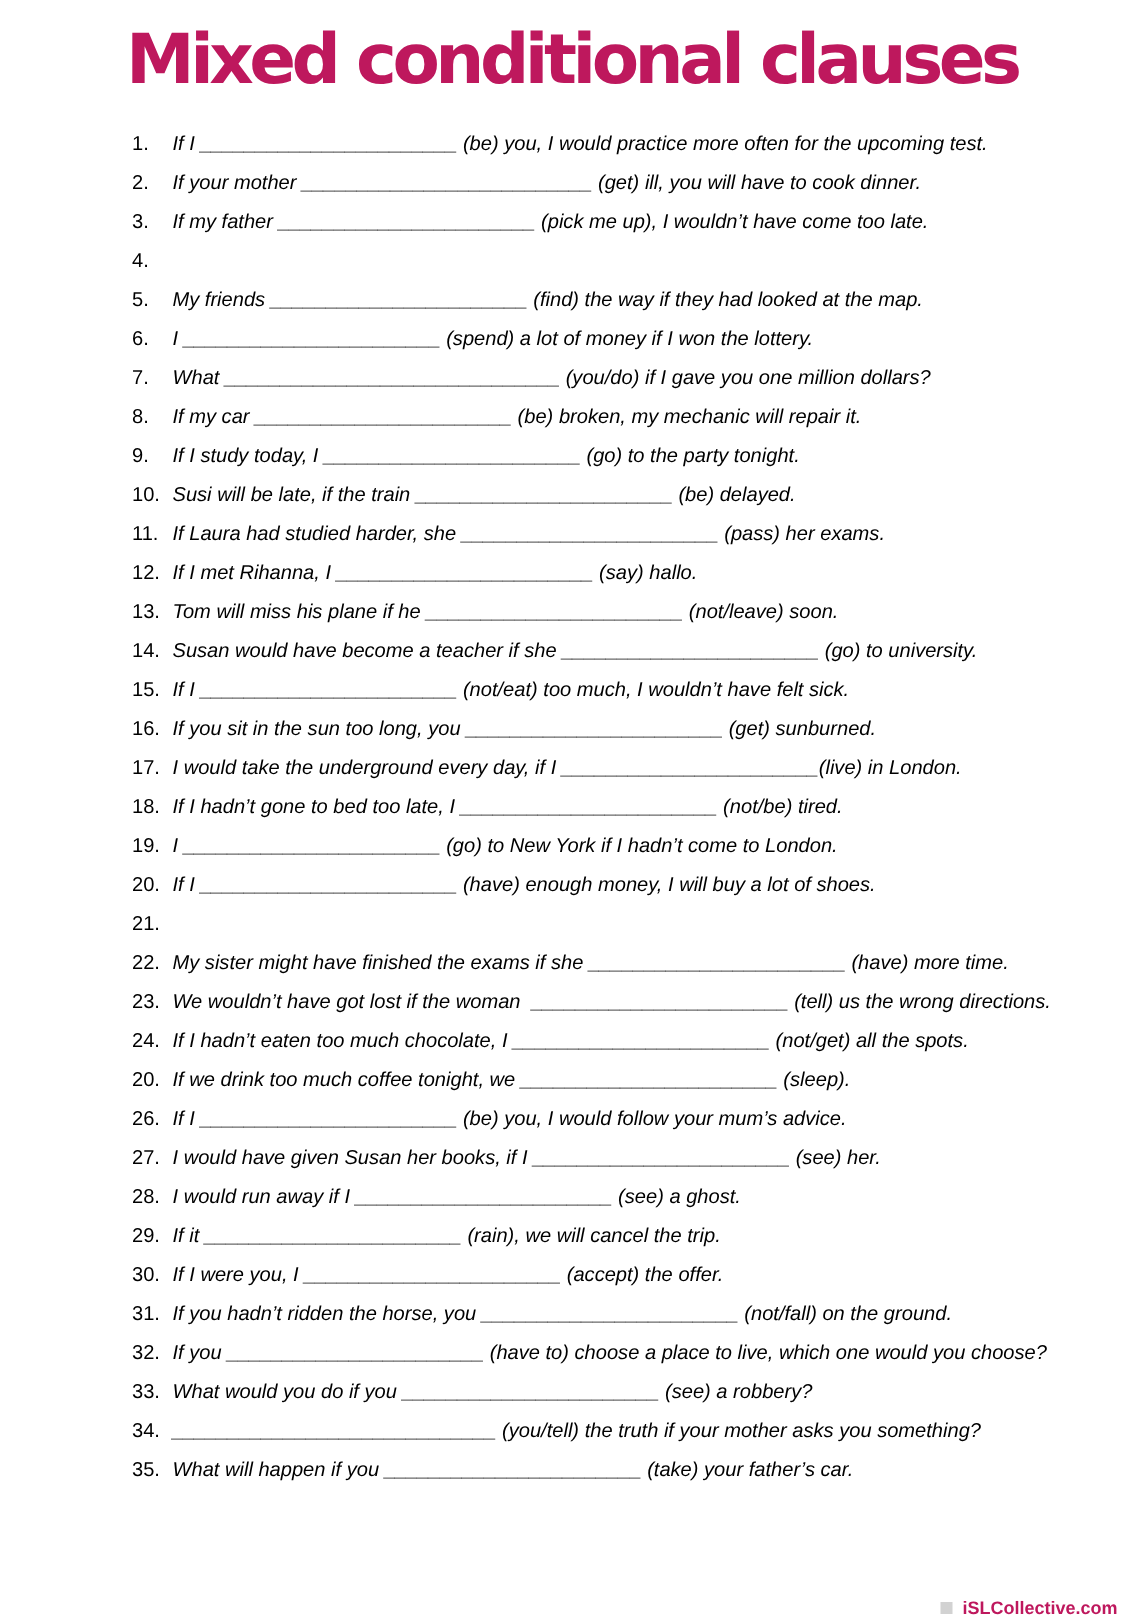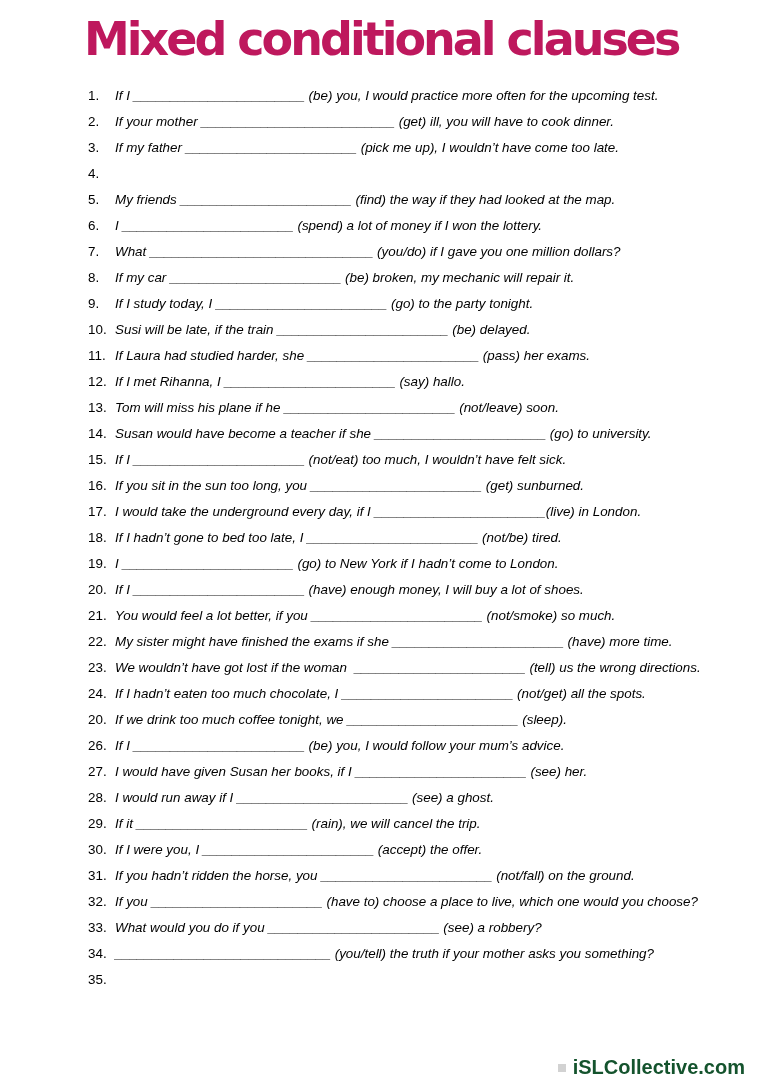--- a/index.html
+++ b/index.html
@@ -50,23 +50,23 @@
     white-space: pre;
     font-style: italic;
   }
   .footer {
     position: absolute;
     right: 18px;
     bottom: 16px;
     display: flex;
     align-items: center;
     gap: 7px;
-    font-size: 20px;
+    font-size: 12px;
     font-weight: bold;
-    color: #14532d;
+    color: #be185d;
   }
   .logo-sq {
     display: inline-block;
     width: 8px;
     height: 8px;
     background: #d2d2d2;
   }
 </style>
 </head>
 <body>
@@ -149,21 +149,20 @@
       <div class="row">
         <span class="num">19.</span>
         <span class="txt">I _______________________ (go) to New York if I hadn’t come to London.</span>
       </div>
       <div class="row">
         <span class="num">20.</span>
         <span class="txt">If I _______________________ (have) enough money, I will buy a lot of shoes.</span>
       </div>
       <div class="row">
         <span class="num">21.</span>
-        <span class="txt">You would feel a lot better, if you _______________________ (not/smoke) so much.</span>
       </div>
       <div class="row">
         <span class="num">22.</span>
         <span class="txt">My sister might have finished the exams if she _______________________ (have) more time.</span>
       </div>
       <div class="row">
         <span class="num">23.</span>
         <span class="txt">We wouldn’t have got lost if the woman  _______________________ (tell) us the wrong directions.</span>
       </div>
       <div class="row">
@@ -205,20 +204,21 @@
       <div class="row">
         <span class="num">33.</span>
         <span class="txt">What would you do if you _______________________ (see) a robbery?</span>
       </div>
       <div class="row">
         <span class="num">34.</span>
         <span class="txt">_____________________________ (you/tell) the truth if your mother asks you something?</span>
       </div>
       <div class="row">
         <span class="num">35.</span>
+        <span class="txt">What will happen if you _______________________ (take) your father’s car.</span>
       </div>
     </div>
 
   <div class="footer">
     <span class="logo-sq"></span>
     <span>iSLCollective.com</span>
   </div>
 </div>
 
 </body></html>

